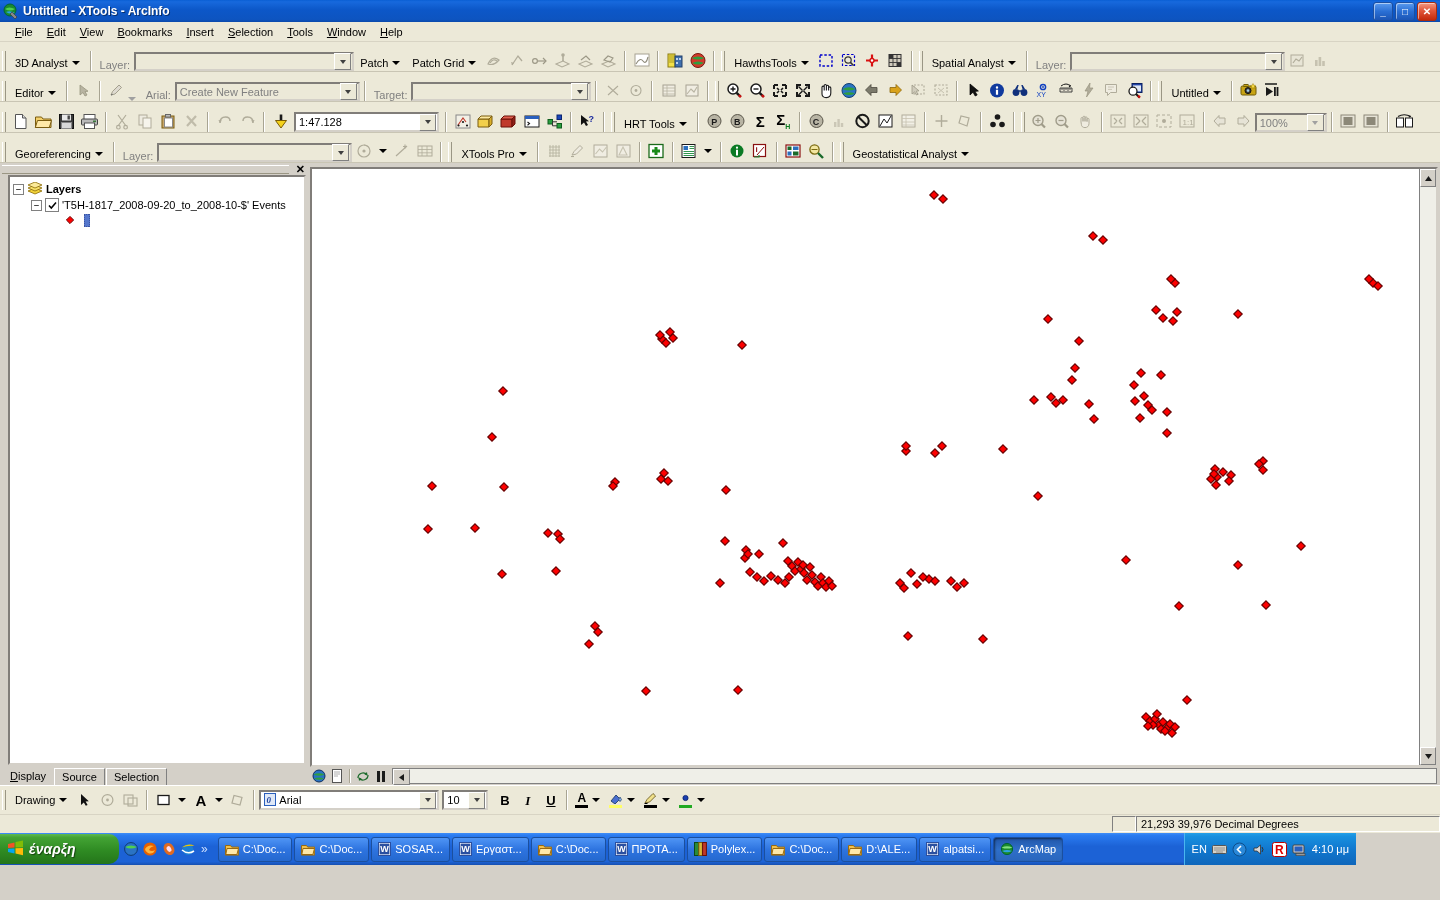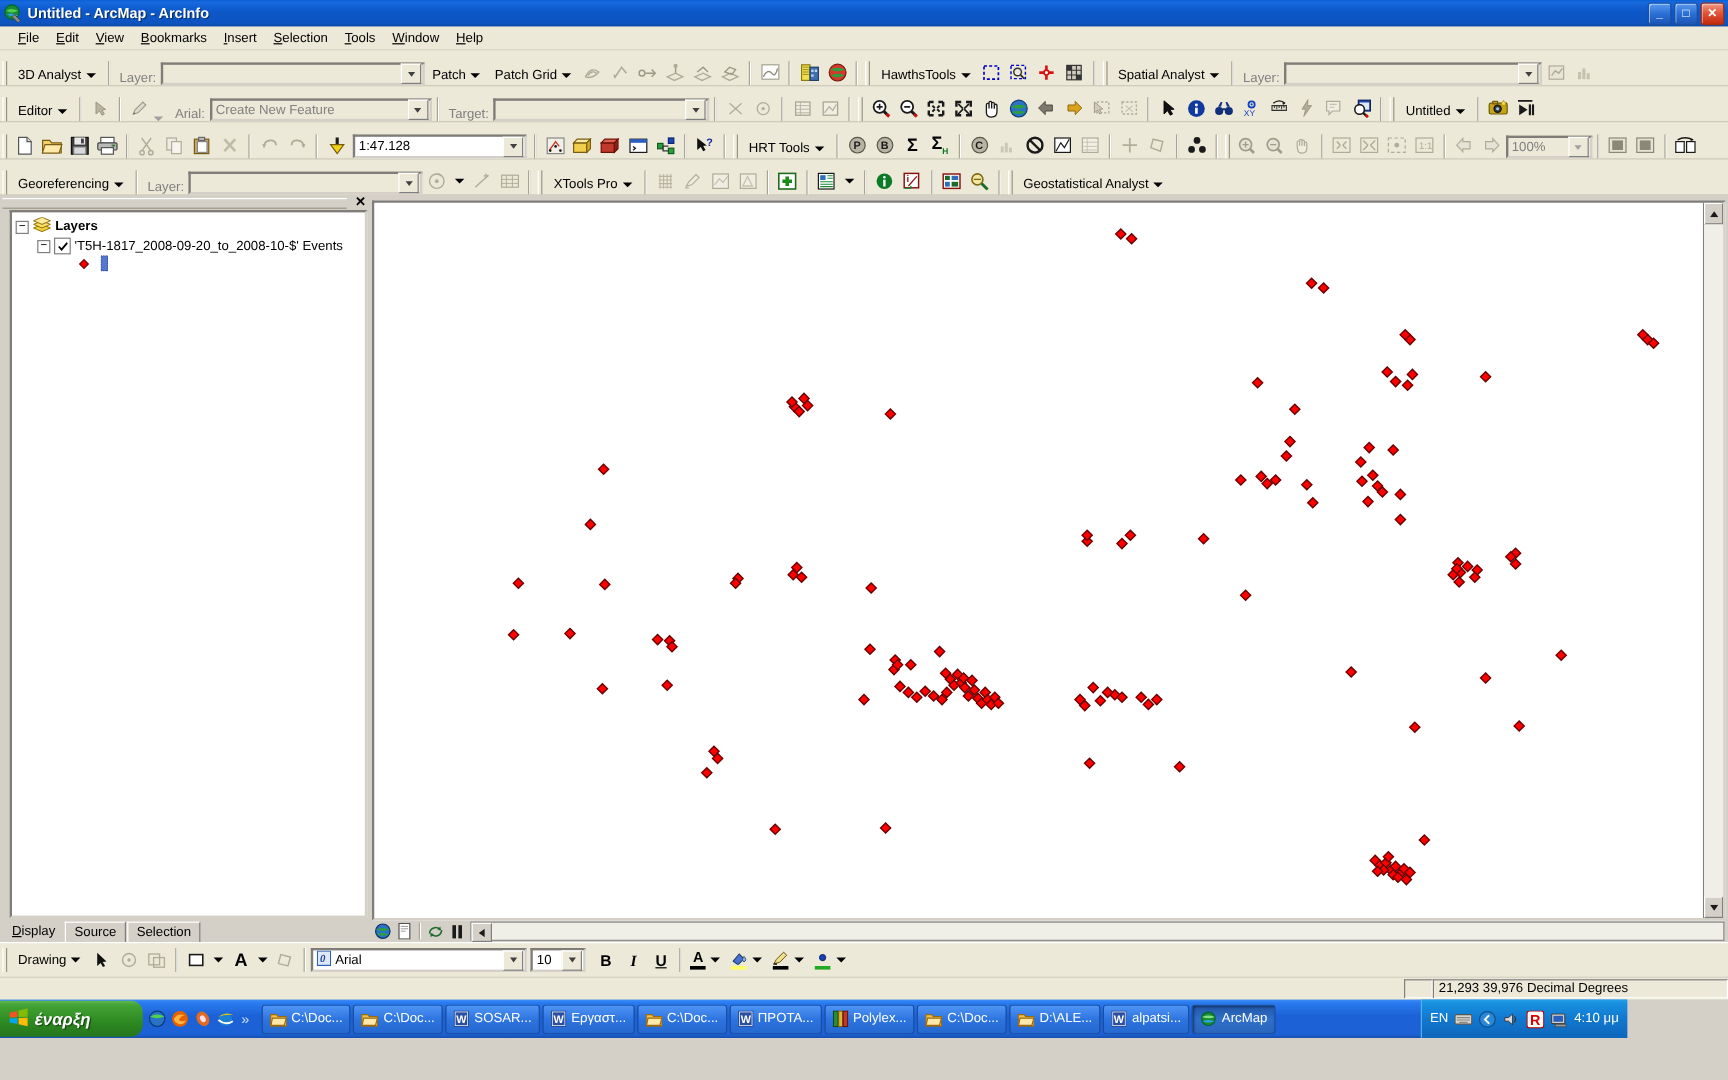--- a/index.html
+++ b/index.html
@@ -189,21 +189,21 @@
 
 <div id="titlebar">
   <span class="tb-icon">
     <svg width="16" height="16" viewBox="0 0 16 16">
       <circle cx="7" cy="7" r="6" fill="#1a8a2e" stroke="#063" stroke-width="1"></circle>
       <path d="M2 6 Q6 3 12 6 Q7 9 2 6Z" fill="#4fd04f"></path>
       <path d="M3 9 Q7 7 12 10 Q7 12 3 9Z" fill="#2aa3e0"></path>
       <path d="M9 9 l5 5 -2 2 -5 -5z" fill="#888" stroke="#333" stroke-width=".6"></path>
     </svg>
   </span>
-  <span class="tb-text">Untitled - ArcMap - ArcInfo</span>
+  <span class="tb-text">Untitled - XTools - ArcInfo</span>
   <span class="tb-btns">
     <span class="tb-btn">_</span>
     <span class="tb-btn">□</span>
     <span class="tb-btn close">✕</span>
   </span>
 </div>
 
 <div id="menubar">
     <span class="mi"><u>F</u>ile</span>
     <span class="mi"><u>E</u>dit</span>
@@ -1343,21 +1343,21 @@
           <circle cx="7.5" cy="6" r="2.6" fill="#1a3fb0" stroke="#0a1f6a" stroke-width=".8"></circle>
         </svg>
       <span class="underbar" style="background:#22aa22"></span>
     </span>
     <i class="caret" style="margin-left:1px;margin-right:5px"></i>
   </span>
 </div>
 
 <div id="statusbar">
   <span class="sb-cell" style="width:24px"></span>
-  <span class="sb-cell" style="width:246px">21,293  39,976 Decimal Degrees</span>
+  <span class="sb-cell" style="width:304px">21,293  39,976 Decimal Degrees</span>
 </div>
 
 <div id="taskbar">
   <div id="startbtn">
     <span>
       <svg width="17" height="16" viewBox="0 0 17 16">
         <path d="M1 4 L7.5 2.4 V7.4 L1 8z" fill="#f35325"></path>
         <path d="M8.5 2.1 L16 0.4 V7.2 L8.5 7.4z" fill="#81bc06"></path>
         <path d="M1 8.8 L7.5 8.4 V13.4 L1 12z" fill="#05a6f0"></path>
         <path d="M8.5 8.3 L16 8.1 V15.2 L8.5 13.6z" fill="#ffba08"></path>

